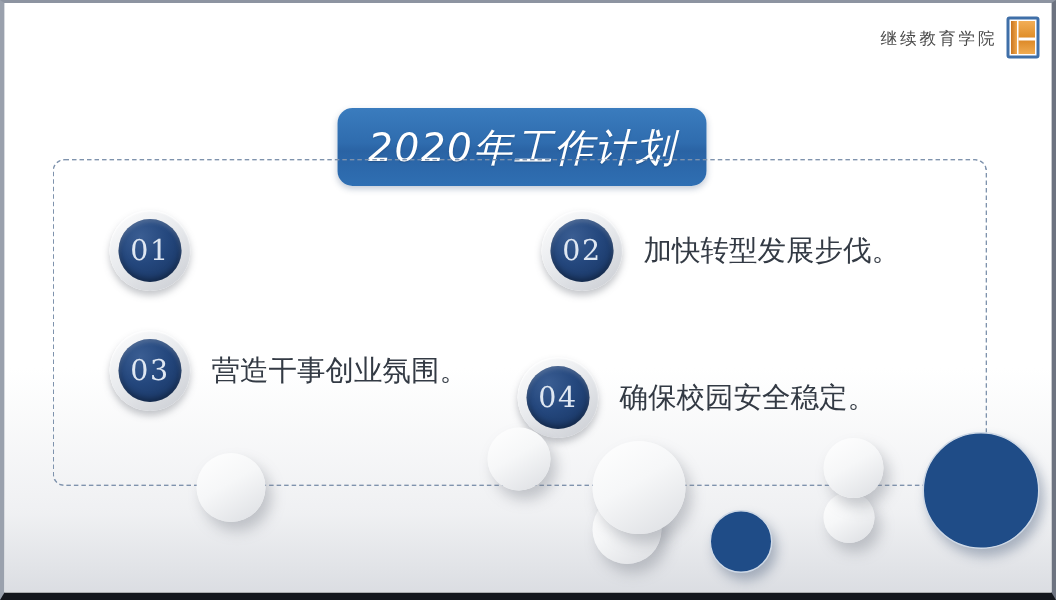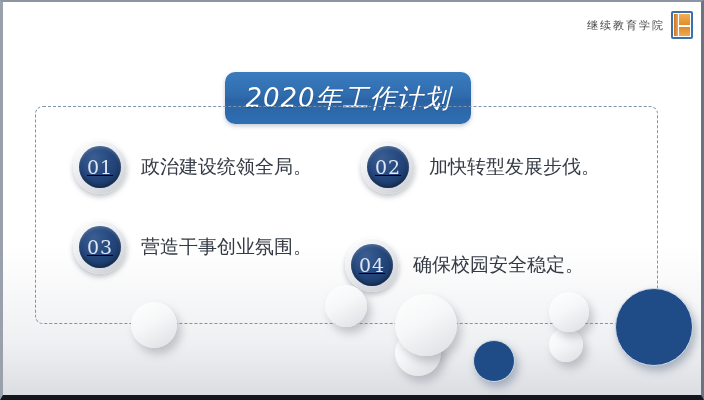--- a/index.html
+++ b/index.html
@@ -152,21 +152,20 @@
     position: relative;
     width: 54px;
     height: 54px;
     border-radius: 50%;
     background: linear-gradient(145deg, #ffffff 0%, #e9ebee 45%, #c9ccd2 100%);
     box-shadow: 0 3px 5px rgba(90,95,105,0.35), inset 0 1px 1px rgba(255,255,255,0.9);
     flex: 0 0 auto;
     display: flex;
     align-items: center;
     justify-content: center;
-    text-decoration: underline;
   }
   .badge-core {
     width: 42px;
     height: 42px;
     border-radius: 50%;
     background: radial-gradient(circle at 35% 28%, #3a5d92 0%, #24477d 45%, #16315c 100%);
     box-shadow: inset 0 2px 3px rgba(255,255,255,0.18), inset 0 -2px 4px rgba(0,0,0,0.35);
     display: flex;
     align-items: center;
     justify-content: center;
@@ -251,21 +250,20 @@
     <div class="dashed-frame"></div>
 
     <div class="points">
 
       <div class="point p1">
         <span class="badge">
           <span class="badge-core">
             <span class="badge-num">01</span>
           </span>
         </span>
-        <span class="point-text">政治建设统领全局。</span>
       </div>
 
       <div class="point p2">
         <span class="badge">
           <span class="badge-core">
             <span class="badge-num">02</span>
           </span>
         </span>
         <span class="point-text">加快转型发展步伐。</span>
       </div>

